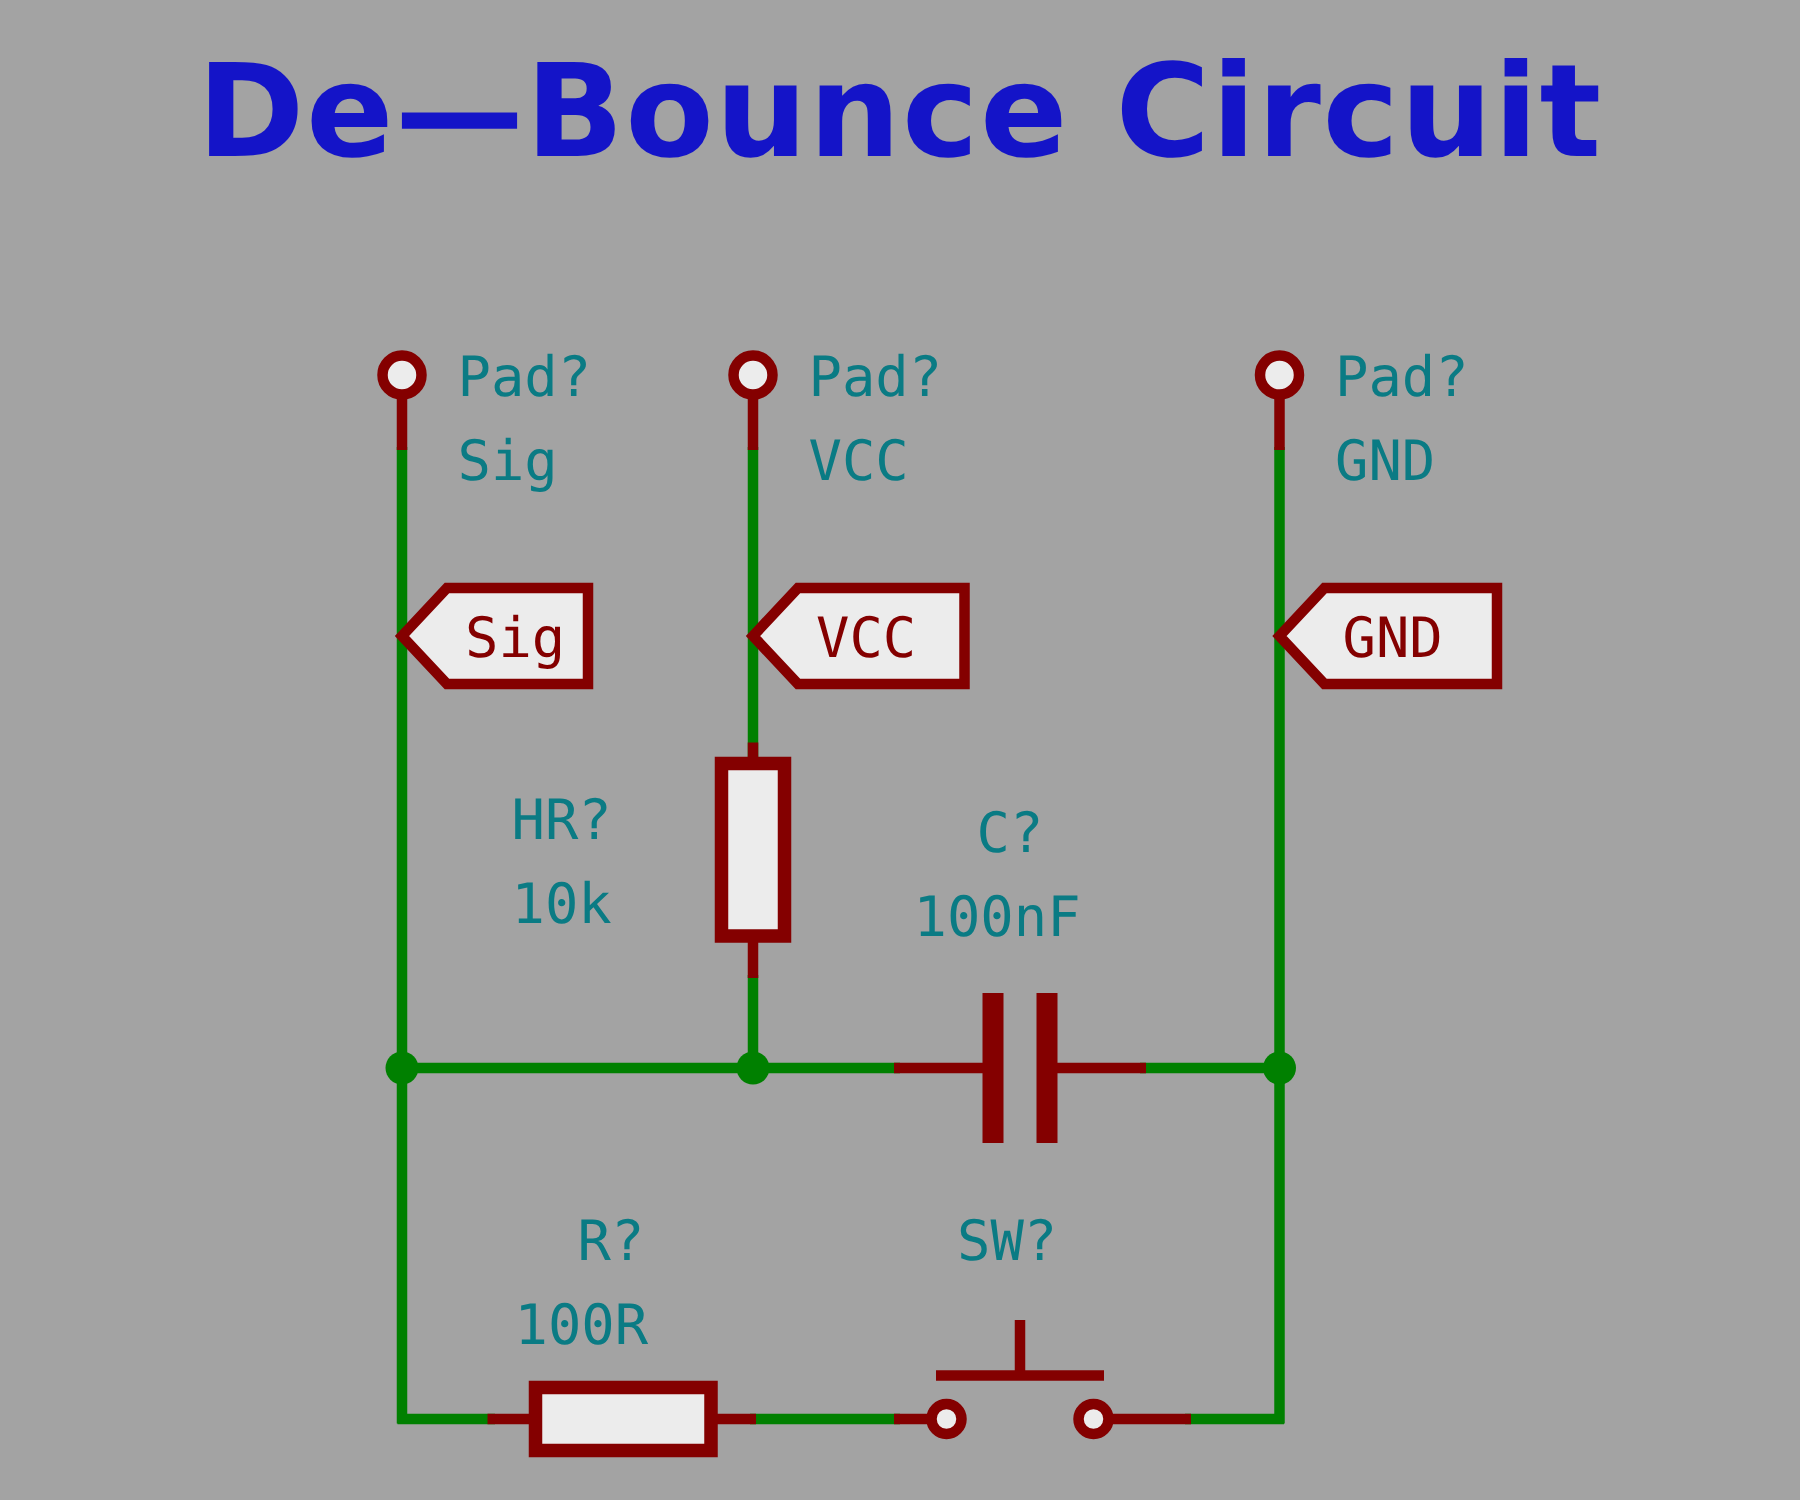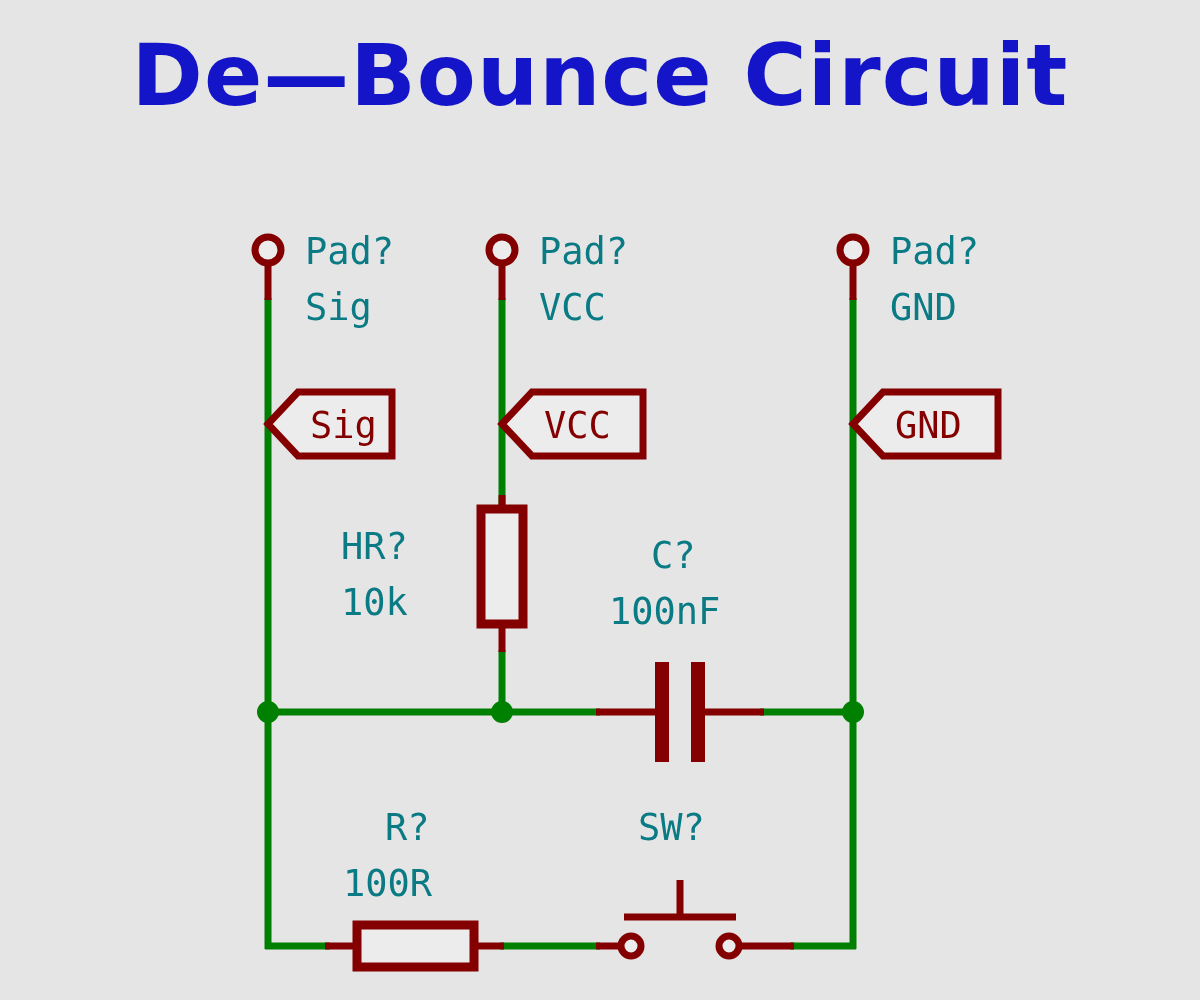--- a/index.html
+++ b/index.html
@@ -10,21 +10,21 @@
   body {
     width: 1200px;
     height: 1000px;
     font-family: "Liberation Sans", sans-serif;
     overflow: hidden;
   }
   #schematic-page {
     position: relative;
     width: 1200px;
     height: 1000px;
-    background: #e5e5e5;
+    background: #a3a3a3;
   }
   #title-bar {
     position: absolute;
     left: 0;
     top: 0;
     width: 1200px;
     height: 150px;
     display: flex;
     align-items: center;
     justify-content: center;

